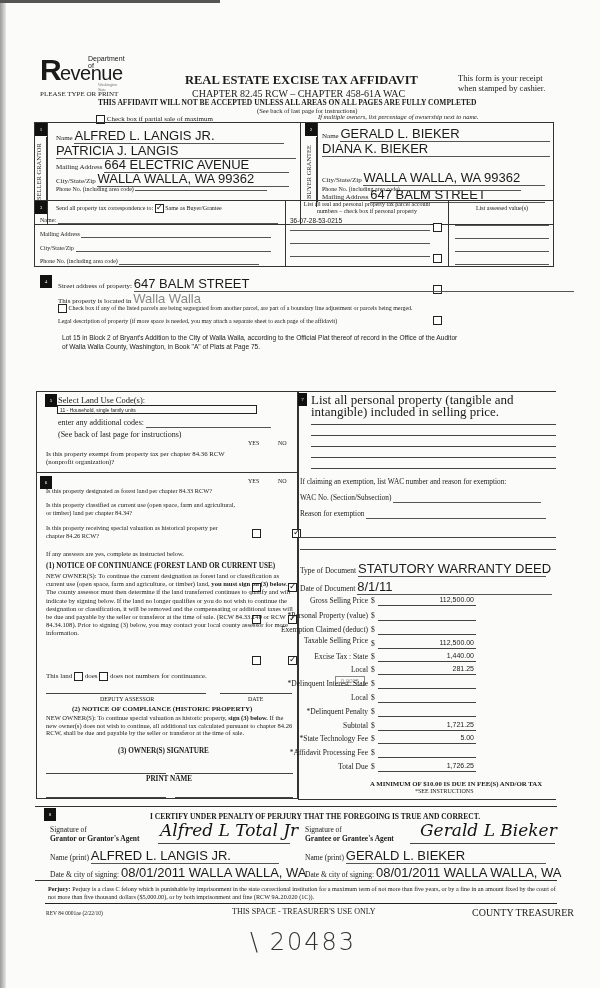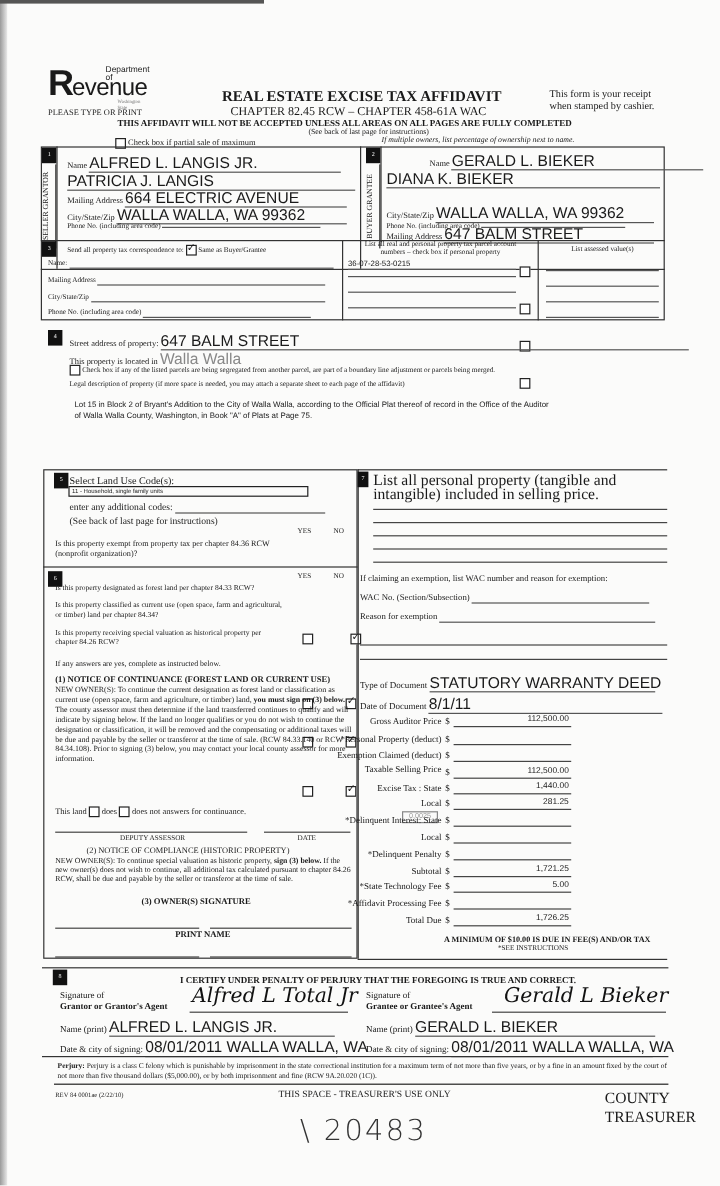--- a/index.html
+++ b/index.html
@@ -98,21 +98,21 @@
   <span>Phone No. (including area code)</span>
   <span class="uline val" style="width:132px;"></span>
 </div>
 
 
 <div class="abs secnum" style="left:305px;top:123px;">2</div>
 <div class="abs" style="left:305px;top:137px;width:12px;height:70px;border-right:1px solid #333;">
   <div class="vert" style="height:70px;width:12px;"><span>BUYER</span> <span>GRANTEE</span></div>
 </div>
 <div class="abs" style="left:317px;top:122px;width:0;height:80px;border-left:1px solid #333;"></div>
-<div class="field-row" style="left:322px;top:126px;margin-left:36px;">
+<div class="field-row" style="left:322px;top:126px;">
   <span>Name</span>
   <span class="uline val" style="width:210px;">GERALD L. BIEKER</span>
 </div>
 <div class="field-row" style="left:322px;top:141px;">
   <span class="uline val" style="width:228px;">DIANA K. BIEKER</span>
 </div>
 <div class="field-row" style="left:322px;top:167px;margin-top:20px;">
   <span>Mailing Address</span>
   <span class="uline val" style="width:175px;">647 BALM STREET</span>
 </div>
@@ -215,27 +215,27 @@
 <div class="abs" style="left:46px;top:562px;font-size:7.2px;font-weight:bold;">(1) NOTICE OF CONTINUANCE (FOREST LAND OR CURRENT USE)</div>
 <div class="abs" style="left:46px;top:572px;width:250px;font-size:6.6px;line-height:8.2px;">
   <span>NEW OWNER(S): To continue the current designation as forest land or classification as current use (open space, farm and agriculture, or timber) land,</span> <b>you must sign on (3) below.</b> <span>The county assessor must then determine if the land transferred continues to qualify and will indicate by signing below. If the land no longer qualifies or you do not wish to continue the designation or classification, it will be removed and the compensating or additional taxes will be due and payable by the seller or transferor at the time of sale. (RCW 84.33.140 or RCW 84.34.108). Prior to signing (3) below, you may contact your local county assessor for more information.</span>
 </div>
 <div class="abs" style="left:46px;top:672px;font-size:7px;">
   <span>This land</span>
   <span class="cb"></span>
   <span>does</span>
   <span class="cb"></span>
   <span>does not</span>
-  <span>answers for continuance.</span>
+  <span>numbers for continuance.</span>
 </div>
 <div class="line" style="left:46px;top:693px;width:160px;"></div>
 <div class="line" style="left:220px;top:693px;width:72px;"></div>
 <div class="abs tiny" style="left:100px;top:696px;">DEPUTY ASSESSOR</div>
 <div class="abs tiny" style="left:248px;top:696px;">DATE</div>
-<div class="abs" style="left:72px;top:705px;font-size:7px;font-weight:normal;">(2) NOTICE OF COMPLIANCE (HISTORIC PROPERTY)</div>
+<div class="abs" style="left:72px;top:705px;font-size:7px;font-weight:bold;">(2) NOTICE OF COMPLIANCE (HISTORIC PROPERTY)</div>
 <div class="abs" style="left:46px;top:714px;width:248px;font-size:6.5px;line-height:7.6px;">
   <span>NEW OWNER(S): To continue special valuation as historic property,</span> <b>sign (3) below.</b> <span>If the new owner(s) does not wish to continue, all additional tax calculated pursuant to chapter 84.26 RCW, shall be due and payable by the seller or transferor at the time of sale.</span>
 </div>
 <div class="abs" style="left:118px;top:747px;font-size:7.2px;font-weight:bold;">(3) OWNER(S) SIGNATURE</div>
 <div class="line" style="left:46px;top:773px;width:120px;"></div>
 <div class="line" style="left:175px;top:773px;width:118px;"></div>
 <div class="abs" style="left:146px;top:775px;font-size:7.2px;font-weight:bold;">PRINT NAME</div>
 <div class="line" style="left:46px;top:797px;width:120px;"></div>
 <div class="line" style="left:175px;top:797px;width:118px;"></div>
 
@@ -266,27 +266,27 @@
   <span>Type of Document</span>
   <span class="uline val" style="width:188px;">STATUTORY WARRANTY DEED</span>
 </div>
 <div class="field-row" style="left:300px;top:579px;font-size:7.5px;">
   <span>Date of Document</span>
   <span class="uline val" style="width:195px;">8/1/11</span>
 </div>
 <div class="abs sans" style="left:335px;top:676px;width:30px;height:10px;border:1px solid #888;font-size:6px;color:#999;text-align:center;line-height:8px;">0.0025</div>
 <div id="calc-rows">
     <div>
-      <div class="calc-label" style="left:208px;top:596px;">Gross Auditor Price</div>
+      <div class="calc-label" style="left:208px;top:596px;">Gross Selling Price</div>
       <div class="abs" style="left:371px;top:596px;font-size:7.5px;">$</div>
       <div class="calc-line" style="left:378px;top:605px;"></div>
       <div class="calc-val" style="left:378px;top:596px;">112,500.00</div>
     </div>
     <div>
-      <div class="calc-label" style="left:208px;top:611px;">*Personal Property (deduct)</div>
+      <div class="calc-label" style="left:208px;top:611px;">*Personal Property (value)</div>
       <div class="abs" style="left:371px;top:611px;font-size:7.5px;">$</div>
       <div class="calc-line" style="left:378px;top:620px;"></div>
       <div class="calc-val" style="left:378px;top:611px;"></div>
     </div>
     <div>
       <div class="calc-label" style="left:208px;top:625px;">Exemption Claimed (deduct)</div>
       <div class="abs" style="left:371px;top:625px;font-size:7.5px;">$</div>
       <div class="calc-line" style="left:378px;top:634px;"></div>
       <div class="calc-val" style="left:378px;top:625px;"></div>
     </div>
@@ -389,17 +389,17 @@
   <span class="uline val" style="width:168px;">08/01/2011  WALLA WALLA, WA</span>
 </div>
 
 <div class="abs" style="left:35px;top:880px;width:522px;height:0;border-top:1px solid #333;"></div>
 <div class="abs" style="left:48px;top:885px;width:512px;font-size:6.2px;line-height:8px;">
   <b>Perjury:</b> <span>Perjury is a class C felony which is punishable by imprisonment in the state correctional institution for a maximum term of not more than five years, or by a fine in an amount fixed by the court of not more than five thousand dollars ($5,000.00), or by both imprisonment and fine (RCW 9A.20.020 (1C)).</span>
 </div>
 <div class="abs" style="left:45px;top:903px;width:512px;height:0;border-top:1.5px solid #222;"></div>
 <div class="abs" style="left:46px;top:910px;font-size:5.5px;">REV 84 0001ae (2/22/10)</div>
 <div class="abs" style="left:232px;top:907px;font-size:8px;">THIS SPACE - TREASURER'S USE ONLY</div>
-<div class="abs" style="left:472px;top:907px;font-size:13px;margin-left:32px;">COUNTY TREASURER</div>
+<div class="abs" style="left:472px;top:907px;font-size:10px;">COUNTY TREASURER</div>
 <div class="abs handwritten" style="left:250px;top:928px;">\ 20483</div>
 
 
 
 
 </body></html>

